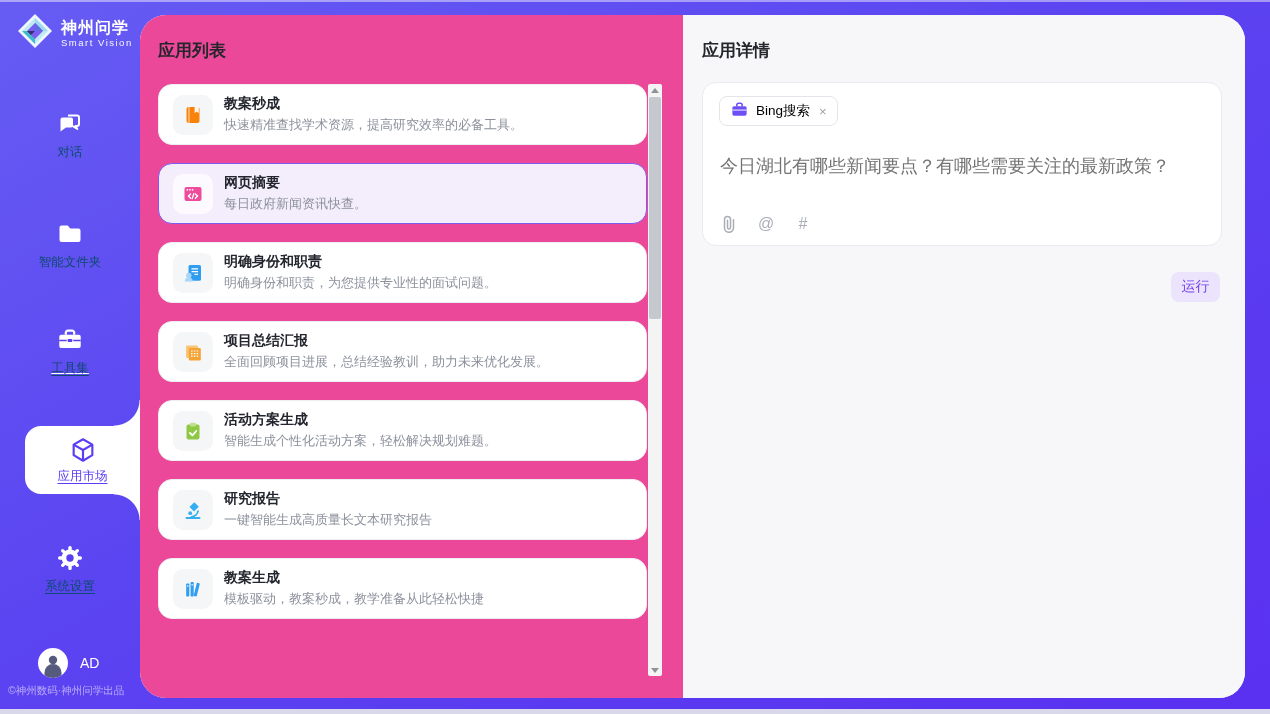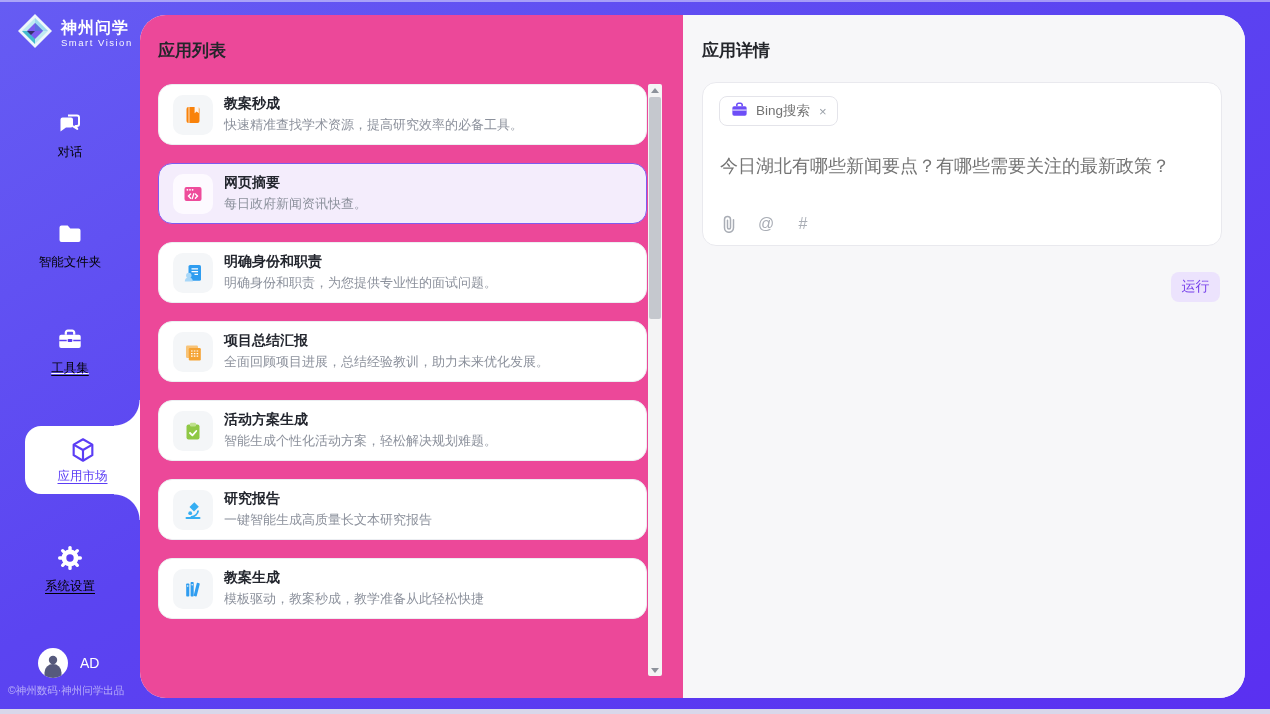--- a/index.html
+++ b/index.html
@@ -12,21 +12,21 @@
   .edge-top { position:absolute; top:0; left:0; right:0; height:2px; background:rgba(255,255,255,.45); z-index:9; }
   .edge-bottom { position:absolute; bottom:0; left:0; right:0; height:5px; background:#d9d7ea; z-index:9; }
 
   
   .sidebar { position:absolute; left:0; top:0; width:140px; height:714px; color:#fff; }
   .brand { position:absolute; top:12px; left:16px; display:flex; align-items:center; gap:7px; }
   .brand-text .t1 { font-size:16px; font-weight:bold; letter-spacing:1px; line-height:1.2; }
   .brand-text .t2 { font-size:9.5px; letter-spacing:1.5px; opacity:.95; }
   .nav-item { position:absolute; left:0; width:140px; display:flex; flex-direction:column; align-items:center; gap:6px; cursor:pointer; }
   .nav-icon { width:28px; height:28px; display:flex; align-items:center; justify-content:center; }
-  .nav-label { font-size:12.5px; color:#000000; }
+  .nav-label { font-size:12.5px; color:#0c4a6e; }
   .nav-label.u { text-decoration:underline; text-underline-offset:3px; }
   .nav-item.active { left:25px; width:115px; height:68px; background:#fff; border-radius:16px 0 0 16px; justify-content:center; gap:4px; }
   .nav-item.active .nav-label { color:#5b3df5; }
   .corner-top { position:absolute; right:0; top:-26px; width:26px; height:26px;
     background:radial-gradient(circle at 0 0, rgba(0,0,0,0) 25px, #fff 26px); }
   .corner-bottom { position:absolute; right:0; bottom:-26px; width:26px; height:26px;
     background:radial-gradient(circle at 0 100%, rgba(0,0,0,0) 25px, #fff 26px); }
   .user-row { position:absolute; top:648px; left:38px; display:flex; align-items:center; gap:12px; cursor:pointer; }
   .avatar { width:30px; height:30px; border-radius:50%; }
   .user-name { font-size:14px; color:#fff; }
@@ -55,21 +55,21 @@
   .sb-arrow { position:absolute; left:0; width:14px; height:12px; display:flex; align-items:center; justify-content:center; cursor:pointer; }
   .sb-arrow.up { top:0; } .sb-arrow.down { bottom:0; }
   .tri-up { width:0; height:0; border-left:4px solid transparent; border-right:4px solid transparent; border-bottom:5px solid #8d929b; }
   .tri-down { width:0; height:0; border-left:4px solid transparent; border-right:4px solid transparent; border-top:5px solid #8d929b; }
   .sb-thumb { position:absolute; top:13px; left:1px; width:12px; height:222px; background:#c5c8ce; border-radius:2px; cursor:pointer; }
 
   
   .prompt-card { position:absolute; top:67px; left:19px; width:520px; height:164px; background:#fff; border:1px solid #e9e9ee; border-radius:14px; }
   .tool-chip { position:absolute; top:13px; left:16px; height:30px; display:inline-flex; align-items:center; gap:7px;
     padding:0 10px; background:#fff; border:1px solid #e4e4ea; border-radius:8px; cursor:pointer; }
-  .chip-label { font-size:13.5px; color:#737373; }
+  .chip-label { font-size:13.5px; color:#000000; }
   .chip-close { font-size:13px; color:#9aa0a8; margin-left:2px; cursor:pointer; }
   .prompt-text { position:absolute; top:70px; left:17px; right:16px; font-size:18px; color:#737373; line-height:1.5; }
   .composer-icons { position:absolute; left:17px; bottom:12px; display:flex; align-items:center; gap:19px; color:#a9adb5; }
   .composer-icons > span { display:flex; align-items:center; justify-content:center; width:18px; height:18px; cursor:pointer; }
   .tg { font-size:16px; color:#a9adb5; font-family:"Liberation Sans",sans-serif; }
   .run-btn { position:absolute; top:257px; right:25px; width:49px; height:30px; border:none; border-radius:8px;
     background:#ece3fd; color:#7742ea; font-size:14px; cursor:pointer; font-family:Liberation Mono, monospace; }
 </style>
 </head>
 <body>

